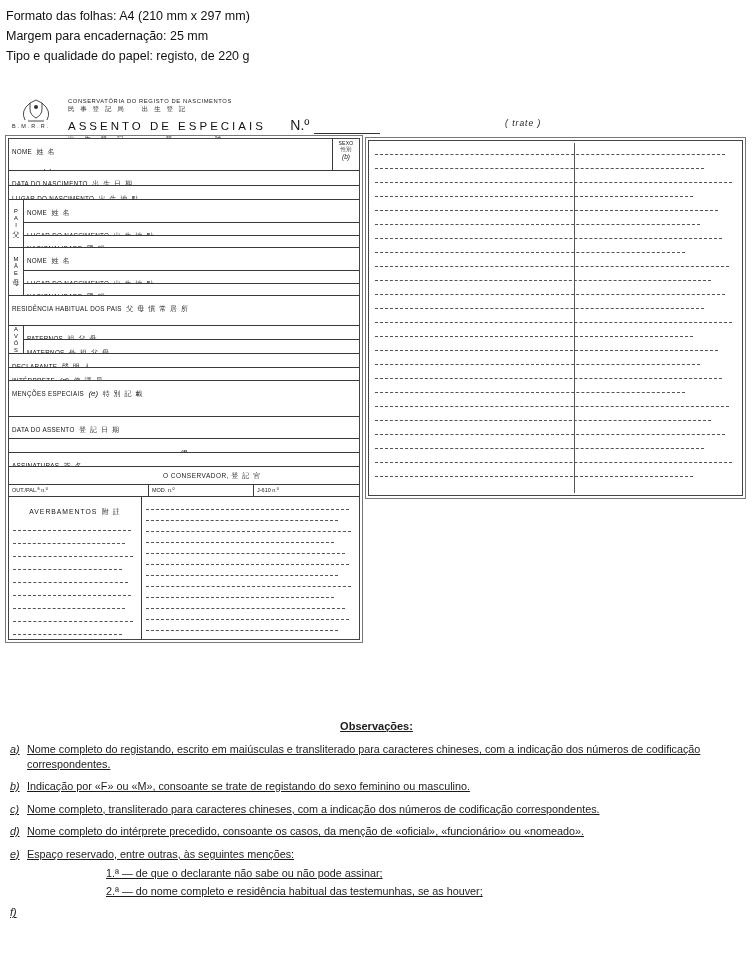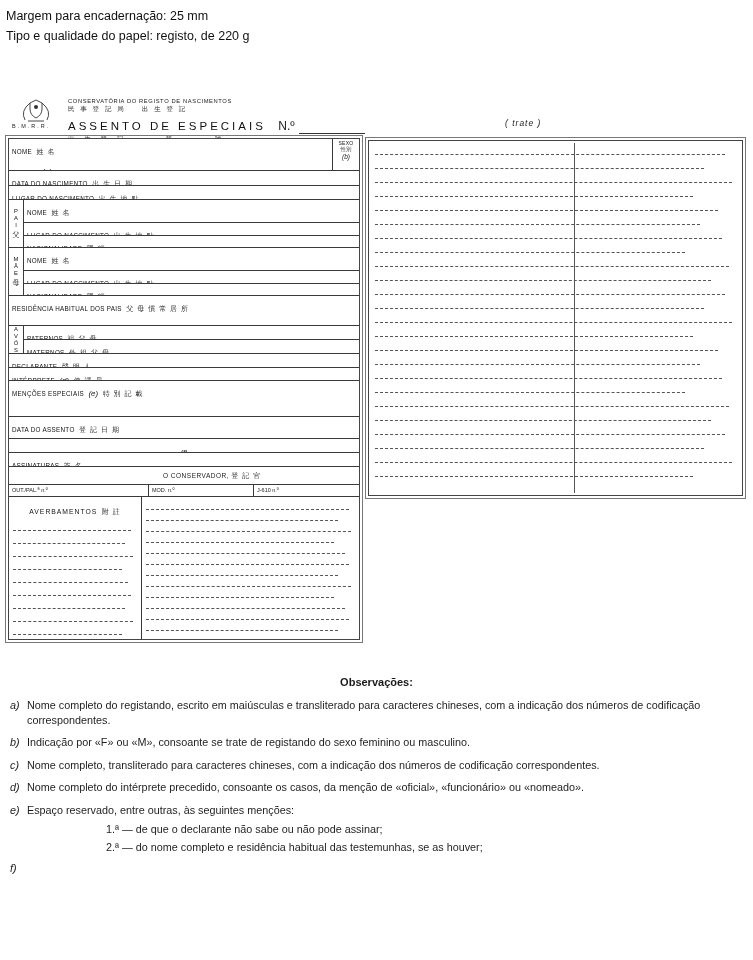--- a/index.html
+++ b/index.html
@@ -15,21 +15,21 @@
 
   
   .front-header{position:absolute;left:10px;top:96px;width:350px;height:42px;}
   .emblem{position:absolute;left:6px;top:0;}
   .emblem-cap{position:absolute;left:2px;top:27px;font-size:5.5px;letter-spacing:2px;color:#222;}
   .hdr-text{position:absolute;left:58px;top:2px;width:290px;}
   .hdr-office{font-size:5.8px;letter-spacing:.6px;color:#222;white-space:nowrap;}
   .hdr-office-zh{font-size:6.5px;color:#333;letter-spacing:2px;margin-top:1px;}
   .hdr-title-line{margin-top:2px;white-space:nowrap;}
   .hdr-title{font-size:11.5px;letter-spacing:3px;color:#111;}
-  .hdr-no{font-size:12px;margin-left:8px;}
+  .hdr-no{font-size:14px;margin-left:20px;}
   .blank{display:inline-block;width:66px;border-bottom:1px solid #333;height:8px;vertical-align:bottom;}
   .hdr-title-zh{font-size:6.5px;letter-spacing:4px;color:#333;margin-top:1px;}
 
   .form-box{
     position:absolute;left:8px;top:138px;width:352px;
     border:1px solid #444;outline:1px solid #777;outline-offset:2px;
     background:#fff;box-sizing:border-box;
   }
   .row{position:relative;border-bottom:1px solid #3a3a3a;box-sizing:border-box;padding:1px 3px;overflow:hidden;}
   .row.block{display:flex;padding:0;}
@@ -64,32 +64,33 @@
   
   .verso-label{position:absolute;left:505px;top:118px;font-size:8.5px;font-style:italic;color:#222;letter-spacing:1px;}
   .verso-box{
     position:absolute;left:368px;top:140px;width:375px;height:356px;
     border:1px solid #444;outline:1px solid #777;outline-offset:2px;
     box-sizing:border-box;padding:0 6px;
   }
   .verso-divider{position:absolute;left:55%;top:2px;bottom:2px;border-left:1px solid #555;}
 
   
-  .obs{position:absolute;left:10px;top:676px;width:733px;}
+  .obs{position:absolute;left:10px;top:720px;width:733px;text-decoration:underline;}
   .obs-title{text-align:center;font-weight:bold;font-size:11px;margin-bottom:10px;}
   .obs-item{display:flex;gap:5px;margin-top:8px;font-size:10.8px;line-height:1.35;color:#1e1e1e;}
   .obs-key{font-style:italic;min-width:12px;}
   .obs-sub{margin:6px 0 0 96px;font-size:10.8px;color:#1e1e1e;}
 </style>
 </head>
 <body>
 
 <div class="page">
 
   <div class="spec">
+    <div>Formato das folhas: A4 (210 mm x 297 mm)</div>
     <div>Margem para encadernação: 25 mm</div>
     <div>Tipo e qualidade do papel: registo, de 220 g</div>
   </div>
 
   <div class="front-header">
     <div class="emblem">
       <svg width="40" height="28" viewBox="0 0 40 28">
         <g fill="none" stroke="#333" stroke-width="0.9">
           <path d="M20 4 l6 3 v6 q0 6 -6 9 q-6 -3 -6 -9 v-6 z"></path>
           <path d="M9 24 q-5 -9 5 -17"></path>

